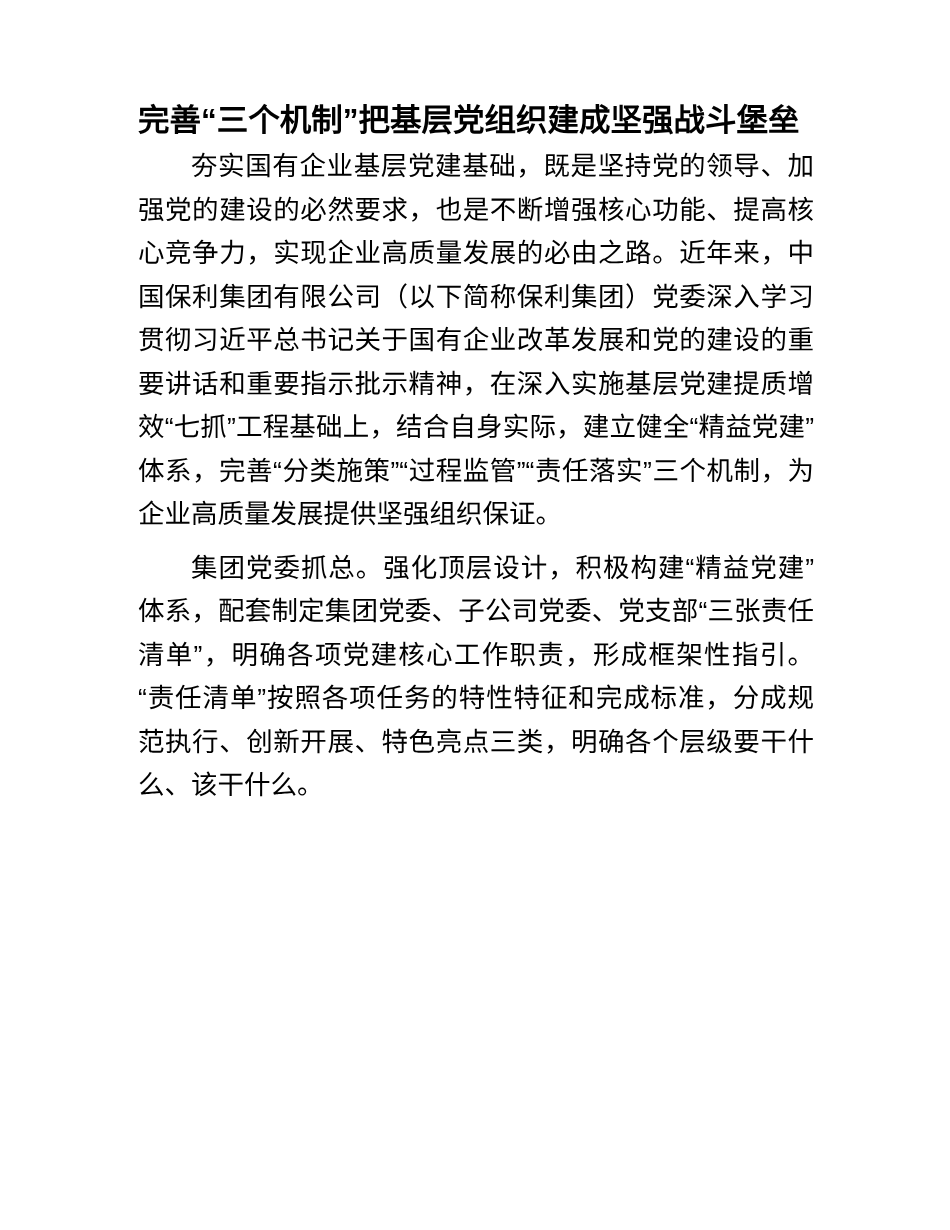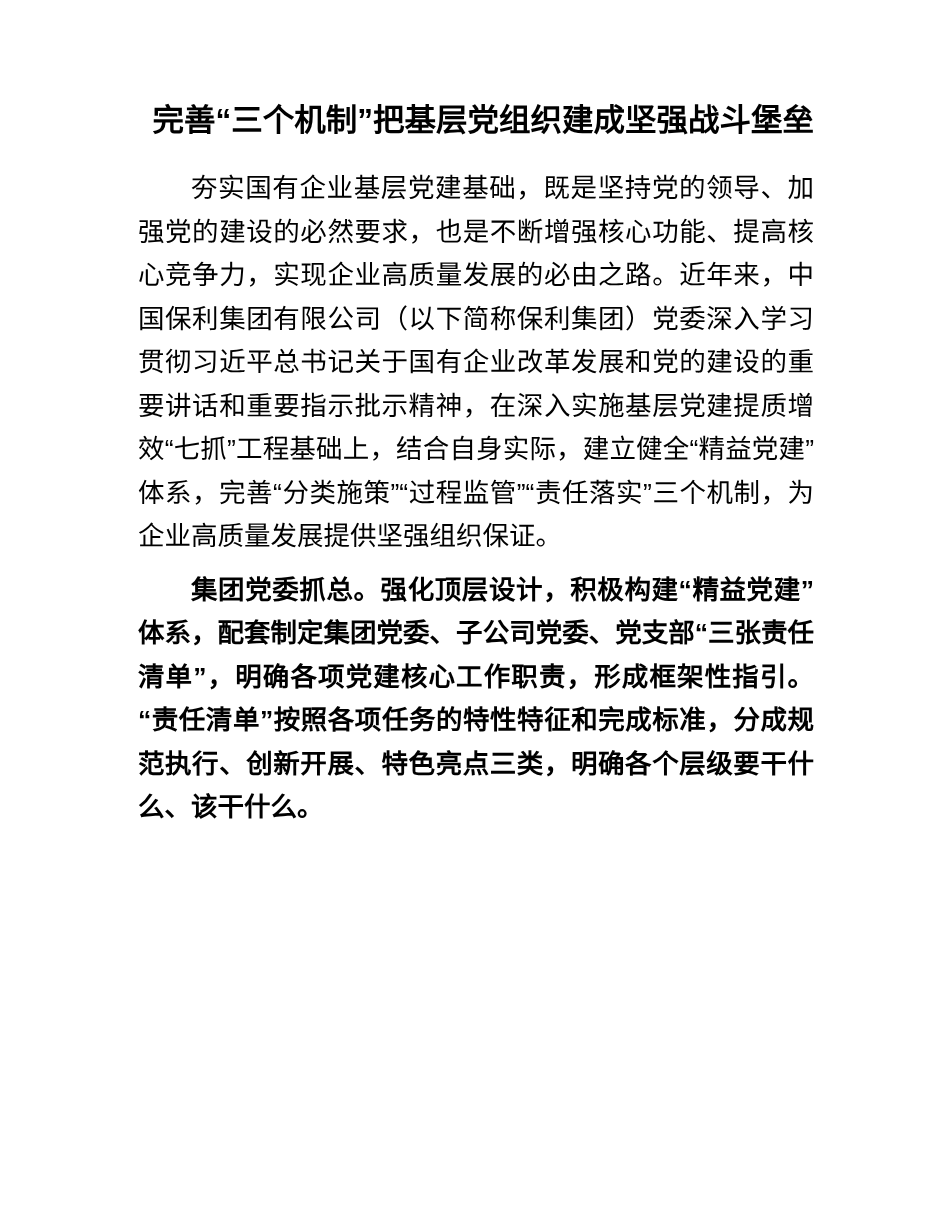--- a/index.html
+++ b/index.html
@@ -26,48 +26,46 @@
     top: 0;
     width: 676px;
   }
 
   .doc-title {
     margin: 0;
     padding: 0;
     font-size: 31.5px;
     font-weight: 700;
     line-height: 49px;
-    text-align: right;
+    text-align: left;
     letter-spacing: 0px;
     color: #000000;
     padding-top: 96px;
     font-family: "Liberation Sans", "DejaVu Sans", sans-serif;
   }
 
   .body-block {
-    margin-top: 22px;
   }
 
   p.para {
     margin: 0 0 10px 0;
     padding: 0;
     font-size: 26.5px;
     font-weight: 400;
     line-height: 43.5px;
     text-align: justify;
     text-justify: inter-ideograph;
     text-indent: 2em;
     color: #000000;
     word-break: break-all;
     font-family: "Liberation Sans", "DejaVu Sans", sans-serif;
   }
 
   p.para:last-child {
     margin-bottom: 0;
-    font-weight: bold;
   }
 </style>
 </head>
 <body>
 
 <div class="page">
   <div class="content">
 
     <h1 class="doc-title">完善“三个机制”把基层党组织建成坚强战斗堡垒</h1>
 

